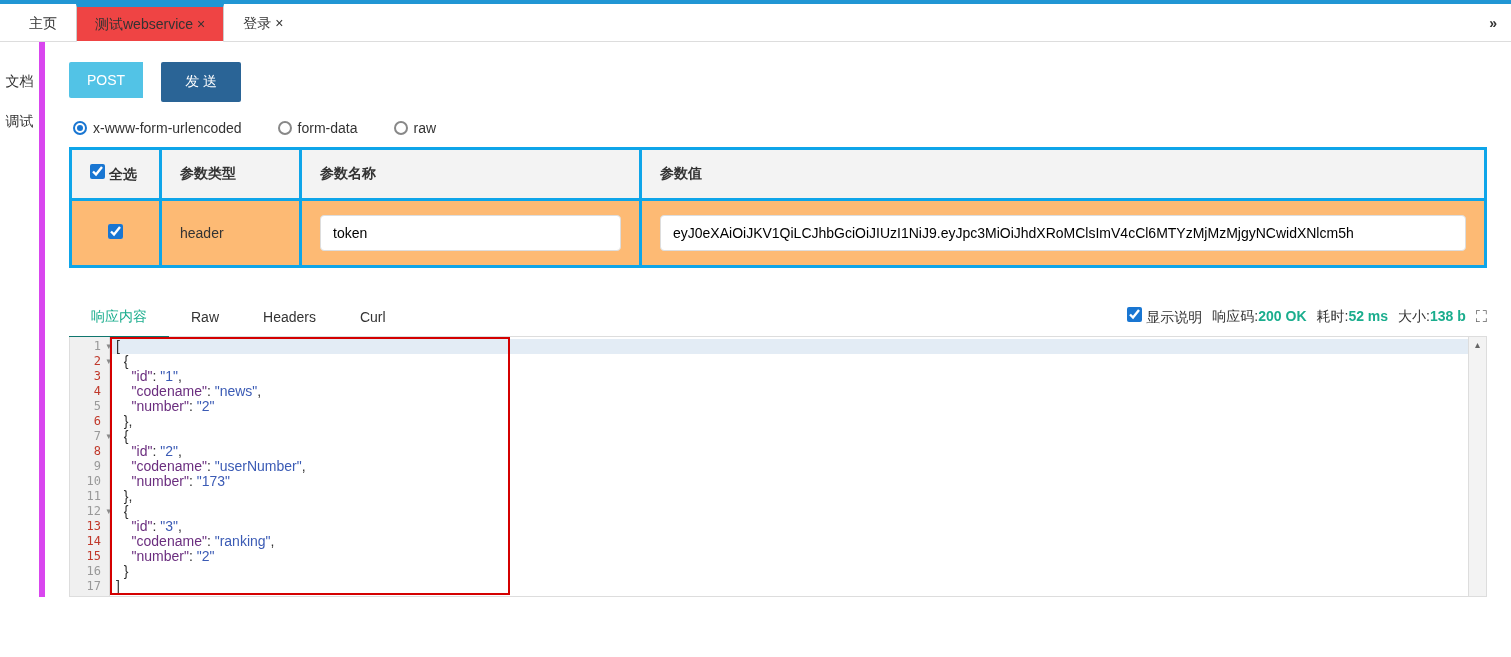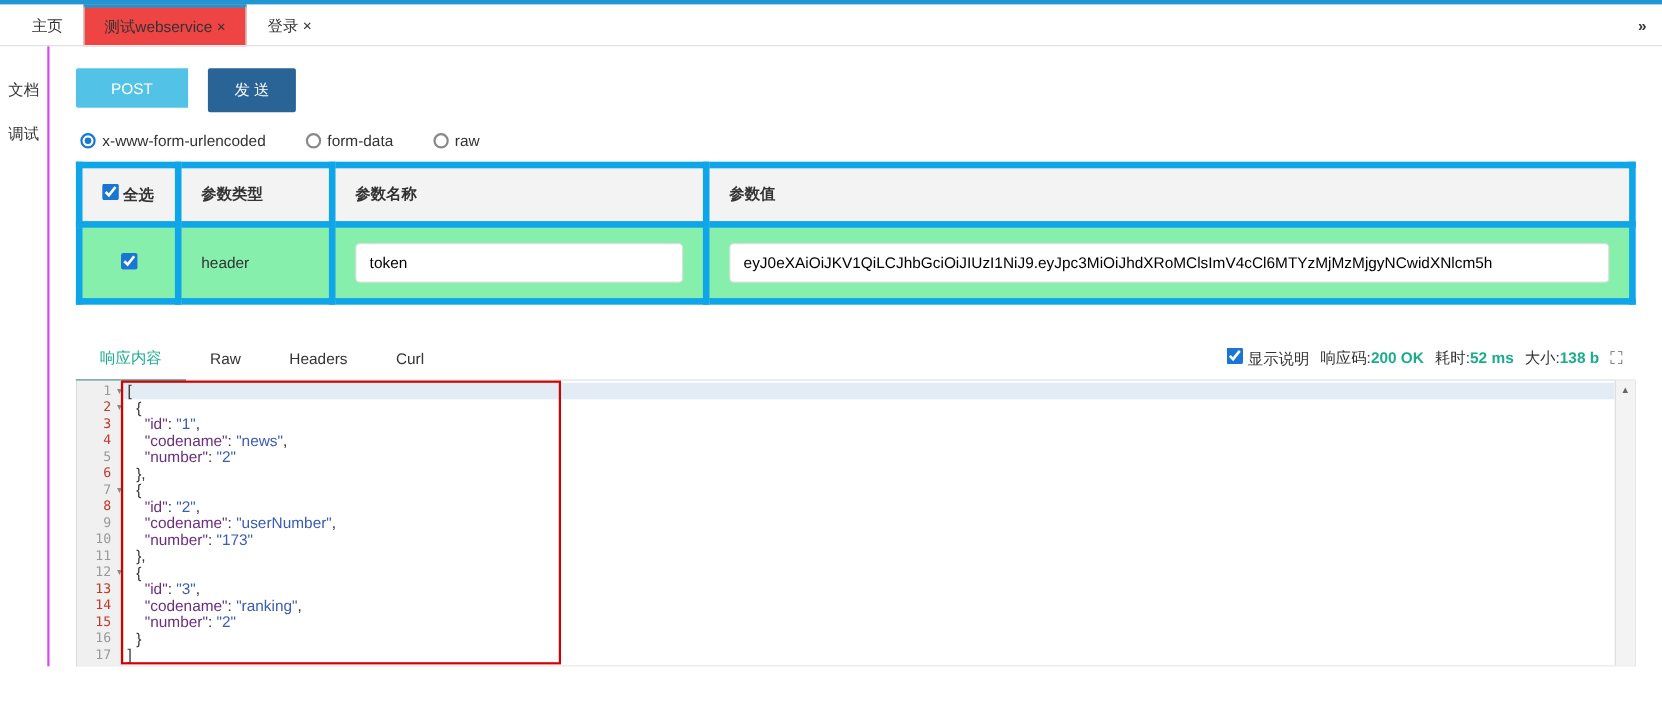--- a/index.html
+++ b/index.html
@@ -4,42 +4,42 @@
 <style>
 *{box-sizing:border-box;margin:0;padding:0;font-family:Arial,"Microsoft YaHei",sans-serif;font-size:14px}
 body{background:#fff;color:#333}
 .topbar{height:4px;background:#2196d4}
 .tabs-row{display:flex;align-items:center;border-bottom:1px solid #ddd;height:38px;padding-left:10px;position:relative}
 .tab{padding:0 18px;height:38px;line-height:38px;cursor:pointer;display:flex;align-items:center;border:1px solid transparent}
 .tab.active{border:1px solid #ccc;border-bottom:1px solid #fff;border-top:3px solid #2196d4;margin-bottom:-1px;background:#ef4444}
 .tab .close{margin-left:4px;font-size:14px}
 .tabs-overflow{position:absolute;right:14px;top:0;height:38px;display:flex;align-items:center;font-weight:bold;font-size:18px;cursor:pointer}
 .layout{display:flex}
-.sidebar{width:45px;min-width:45px;border-right:2px solid #d946ef;padding-top:20px}
+.sidebar{width:45px;min-width:45px;border-right:6px solid #d946ef;padding-top:20px}
 .sidebar-item{height:40px;display:flex;align-items:center;justify-content:center;font-size:14px;color:#333;cursor:pointer}
 .main{flex:1;padding:20px 24px 0 24px}
 .request-row{display:flex;margin-bottom:18px}
-.method-badge{background:#52c3e6;color:#fff;padding:0 32px;height:36px;line-height:36px;border-radius:2px 0 0 2px;font-weight:500}
+.method-badge{background:#52c3e6;color:#fff;padding:0 18px;height:36px;line-height:36px;border-radius:2px 0 0 2px;font-weight:500}
 .url-input{flex:1;height:36px;border:1px solid #ddd;border-left:none;padding:0 12px;outline:none}
 .send-btn{background:#2a6496;color:#fff;border:none;height:40px;padding:0 24px;margin-left:18px;border-radius:2px;cursor:pointer}
 .body-type-row{display:flex;gap:36px;margin-bottom:11px;padding-left:4px}
 .radio-opt{display:flex;align-items:center;gap:6px;cursor:pointer}
 .radio-circle{width:14px;height:14px;border:2px solid #888;border-radius:50%;display:inline-flex;align-items:center;justify-content:center}
 .radio-circle.selected{border-color:#1976d2}
 .radio-circle.selected::after{content:"";width:6px;height:6px;background:#1976d2;border-radius:50%}
 .params-table{width:100%;border:1px solid #ddd;border-collapse:collapse;margin-bottom:30px}
-.params-table th,.params-table td{border:6px solid #0ea5e9;padding:14px 18px;text-align:left;vertical-align:middle}
+.params-table th,.params-table td{border:3px solid #0ea5e9;padding:14px 18px;text-align:left;vertical-align:middle}
 .params-table th{background:#f3f3f3;font-weight:bold}
-.params-table td{background:#86efac}
+.params-table td{background:#fdba74}
 .chk{width:15px;height:15px;accent-color:#1976d2}
 .param-input{width:100%;height:36px;border:1px solid #ddd;border-radius:4px;padding:12px 12px;outline:none}
 .resp-tabs{display:flex;align-items:center;border-bottom:1px solid #ddd;position:relative}
 .resp-tab{padding:10px 22px;cursor:pointer;color:#333}
 .resp-tab.active{color:#1aad8d;border-bottom:1px solid #0f766e;margin-bottom:-1px}
-.resp-meta{position:absolute;right:12px;display:flex;align-items:center;gap:10px;font-size:13px}
+.resp-meta{position:absolute;right:0;display:flex;align-items:center;gap:10px;font-size:13px}
 .meta-green{color:#1aad8d;font-weight:700}
 .expand-icon{cursor:pointer;font-size:16px;color:#666}
 .editor-wrap{position:relative;display:flex;border:1px solid #ddd;border-top:none;height:260px}
 .gutter{width:40px;background:#f0f0f0;border-right:1px solid #ddd;padding-top:2px;text-align:right}
 .gutter .ln{font-family:monospace;font-size:12px;color:#999;height:15px;line-height:15px;padding-right:8px;position:relative}
 .gutter .ln.red{color:#c0392b}
 .gutter .fold{position:absolute;right:-2px;top:0;width:10px;height:10px;font-size:9px;color:#888}
 .code-area{flex:1;font-family:Consolas,monospace;font-size:13px;line-height:15px;padding:2px 0;overflow:hidden;position:relative;white-space:pre}
 .code-area .line{height:15px;padding-left:6px}
 .code-area .line.hl{background:#e3ecf5}

